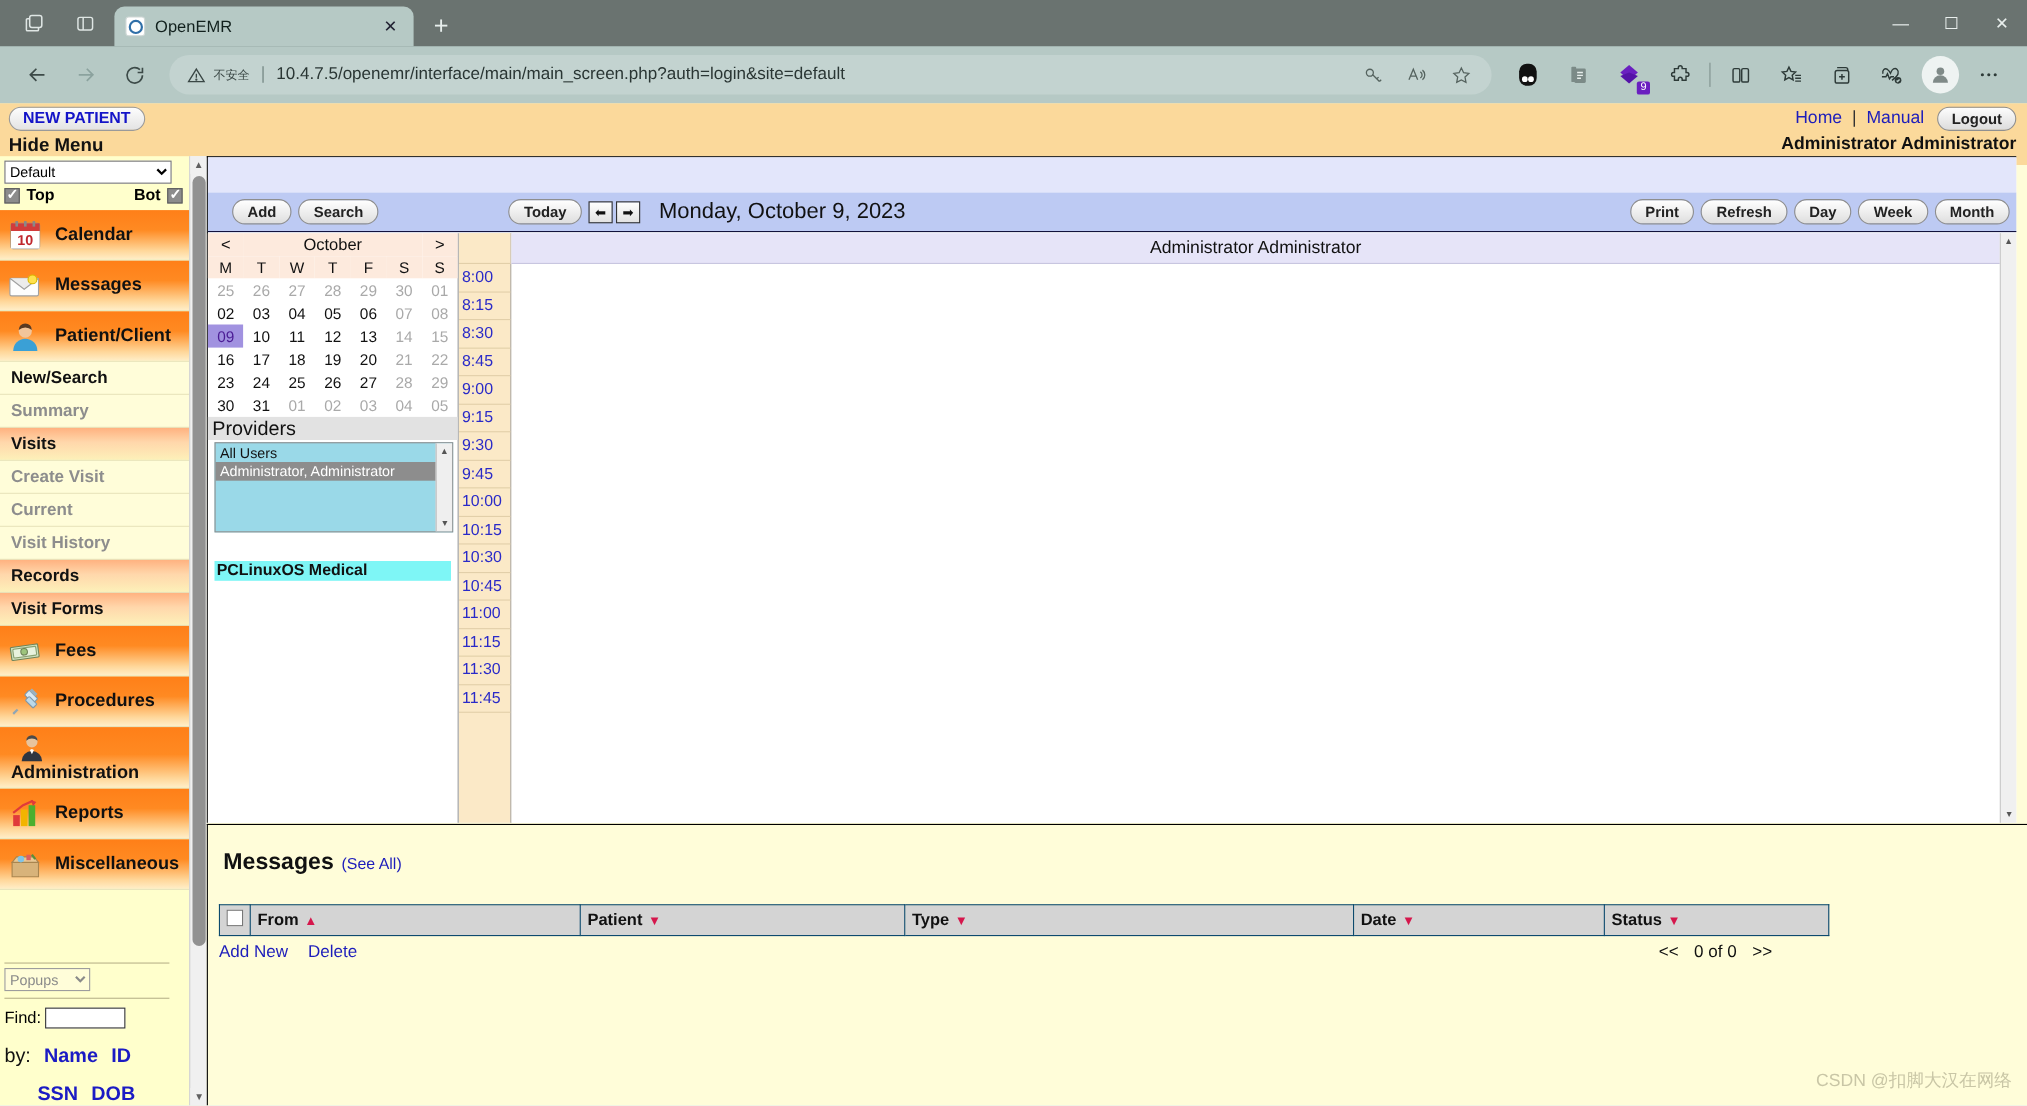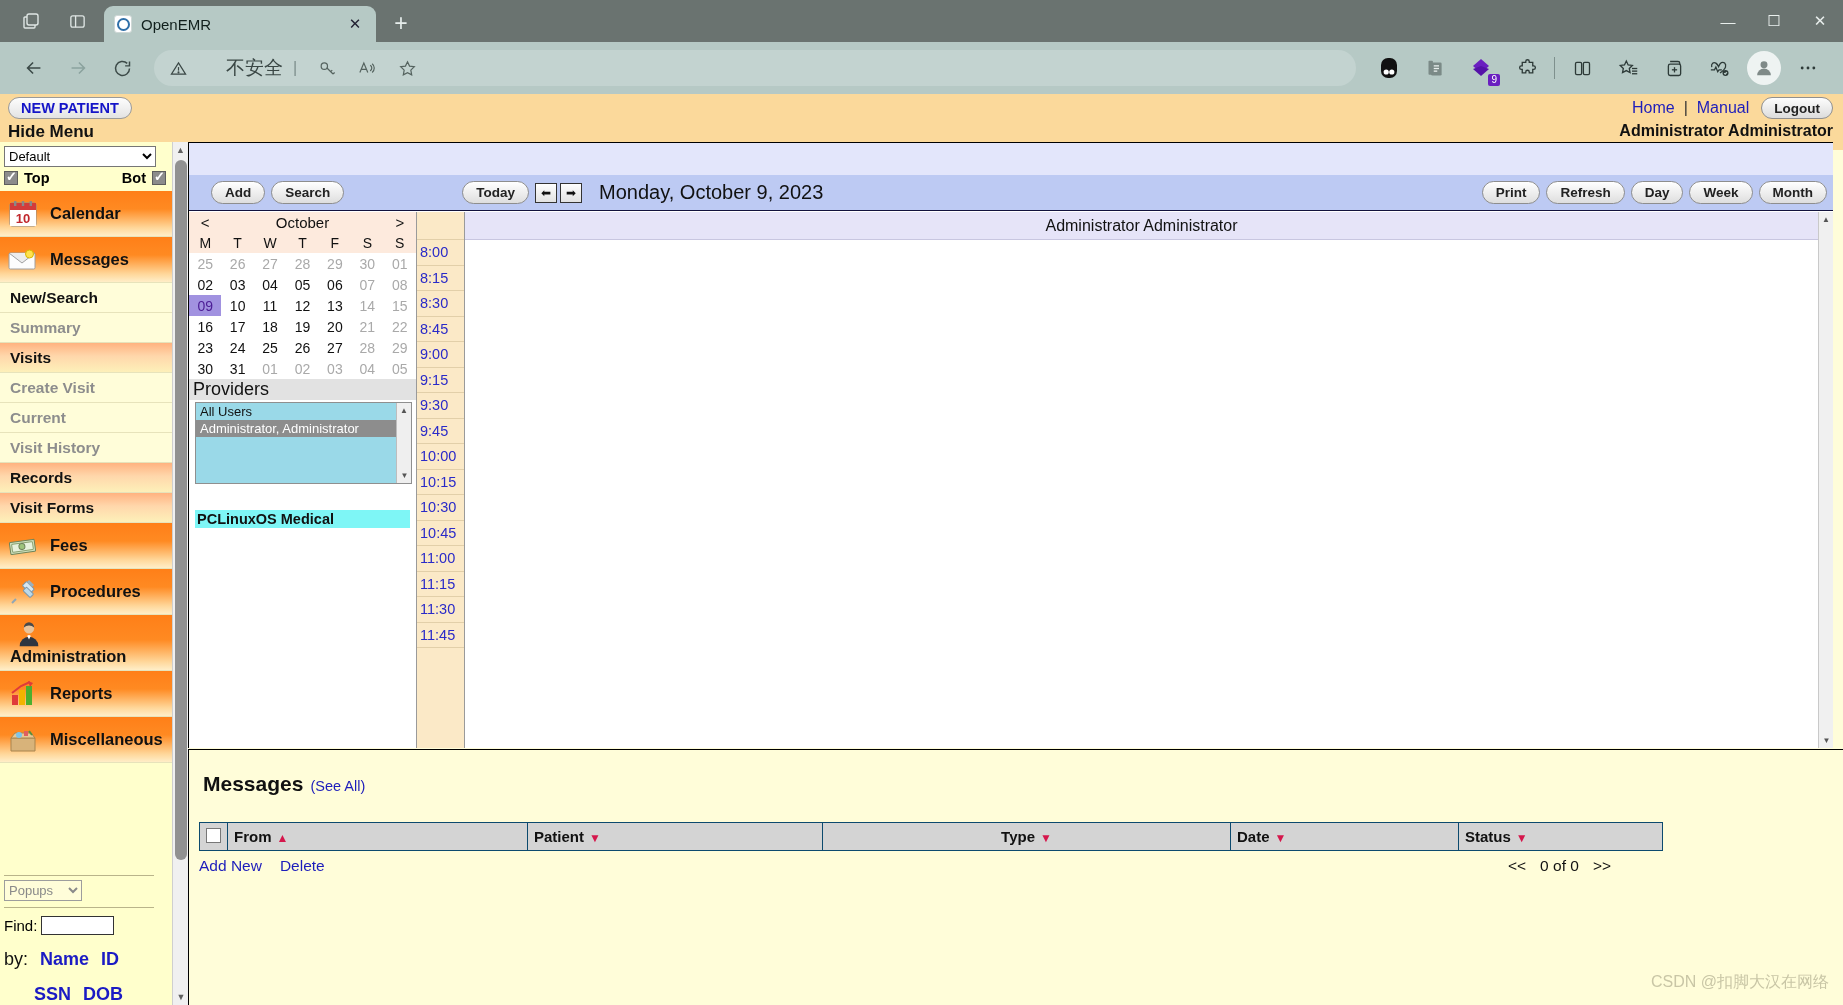--- a/index.html
+++ b/index.html
@@ -30,21 +30,21 @@
   .winctl { position:absolute; right:0; top:0; height:42px; display:flex; align-items:center; }
   .winctl div { width:46px; height:42px; display:flex; align-items:center; justify-content:center; color:#e9efed; font-size:15px; }
 
   .navbar { height:52px; background:#b6c9c5; display:flex; align-items:center; padding:0 12px; }
   .nav-btn { width:44px; height:40px; display:flex; align-items:center; justify-content:center; color:#3c4a48; }
   .nav-btn.disabled { color:#8ba29e; }
   .omnibox {
     flex:1; height:36px; background:#c3d3d0; border-radius:18px; display:flex; align-items:center;
     padding:0 8px 0 16px; margin:0 10px; min-width:0;
   }
-  .omni-warn { display:flex; align-items:center; color:#3a4745; font-size:19px; white-space:nowrap;gap:32px; }
+  .omni-warn { display:flex; align-items:center; color:#3a4745; font-size:11px; white-space:nowrap; }
   .omni-warn svg { margin-right:7px; }
   .omni-sep { color:#7d8f8c; margin:0 10px; }
   .omni-url { font-size:15.5px; color:#2a3634; white-space:nowrap; overflow:hidden; flex:1; }
   .omni-ico { width:40px; height:32px; display:flex; align-items:center; justify-content:center; color:#55635f; }
   .tool-ico { width:46px; height:40px; display:flex; align-items:center; justify-content:center; color:#2d3a38; position:relative; }
   .badge { position:absolute; right:4px; bottom:2px; background:#6a1fc0; color:#fff; font-size:10px;
            line-height:12px; padding:0 3px; border-radius:2px; font-family:"Liberation Sans",sans-serif;}
   .vdiv { width:1px; height:22px; background:#7e908d; margin:0 4px; }
   .avatar { width:34px; height:34px; border-radius:50%; background:#eef3f2; display:flex; align-items:center;
             justify-content:center; margin:0 4px; }
@@ -218,20 +218,21 @@
     <div class="omnibox">
       <span class="omni-warn">
         <svg width="17" height="17" viewBox="0 0 24 24" fill="none" stroke="#3a4745" stroke-width="1.7">
           <path d="M12 4 L22 20 H2 Z"></path>
             <line x1="12" y1="10" x2="12" y2="15"></line>
             <circle cx="12" cy="17.5" r="0.6" fill="#3a4745"></circle>
           </svg>
         <span>不安全</span>
       </span>
       <span class="omni-sep">|</span>
+      <span class="omni-url">10.4.7.5/openemr/interface/main/main_screen.php?auth=login&amp;site=default</span>
       <span class="omni-ico">
         <svg width="19" height="19" viewBox="0 0 24 24" fill="none" stroke="currentColor" stroke-width="1.5">
           <circle cx="8" cy="9" r="4"></circle>
             <path d="M11 11l8 8M16 16l2-2M19 19l2-2"></path>
           </svg>
       </span>
       <span class="omni-ico">
         <svg width="20" height="19" viewBox="0 0 24 24" fill="none" stroke="currentColor" stroke-width="1.5">
           <path d="M3 17L8 5l5 12M5 13h6"></path>
             <path d="M16 8a4 4 0 0 1 0 7M18.5 6a7 7 0 0 1 0 11"></path>
@@ -365,20 +366,30 @@
         <span class="micon">
           <svg width="32" height="26" viewBox="0 0 32 26">
             <rect x="2" y="6" width="26" height="16" rx="1.5" fill="#fdfdfd" stroke="#a0a0a0"></rect>
             <path d="M2 6l13 10L28 6" fill="#ececec" stroke="#a0a0a0"></path>
             <circle cx="22.5" cy="7" r="4" fill="#ffe14d" stroke="#d9b800"></circle>
             </svg>
         </span>
         <span class="mlabel">Messages</span>
       </div>
 
+      <div class="mi major">
+        <span class="micon">
+          <svg width="30" height="30" viewBox="0 0 30 30">
+            <circle cx="15" cy="10" r="6" fill="#f2c59a"></circle>
+              <path d="M9 9a6 6 0 0 1 12 0 9 9 0 0 0-12 0z" fill="#5a3a22"></path>
+            <path d="M4 28a11 11 0 0 1 22 0z" fill="#3aa0d6"></path>
+            </svg>
+        </span>
+        <span class="mlabel">Patient/Client</span>
+      </div>
 
       <div class="mi plain">
         <span class="mlabel">New/Search</span>
       </div>
       <div class="mi plain dim">
         <span class="mlabel">Summary</span>
       </div>
       <div class="mi sub-major">
         <span class="mlabel">Visits</span>
       </div>
@@ -639,21 +650,21 @@
               <tr>
             <th class="cbcol">
               <span class="cbx"></span>
             </th>
             <th style="width:300px;">
               <span>From</span><span class="arr">▲</span>
             </th>
             <th style="width:295px;">
               <span>Patient</span><span class="arr">▼</span>
             </th>
-            <th style="width:408px;text-align:center;">
+            <th style="width:408px;">
               <span>Type</span><span class="arr">▼</span>
             </th>
             <th style="width:228px;">
               <span>Date</span><span class="arr">▼</span>
             </th>
             <th>
               <span>Status</span><span class="arr">▼</span>
             </th>
           </tr>
         </tbody>

